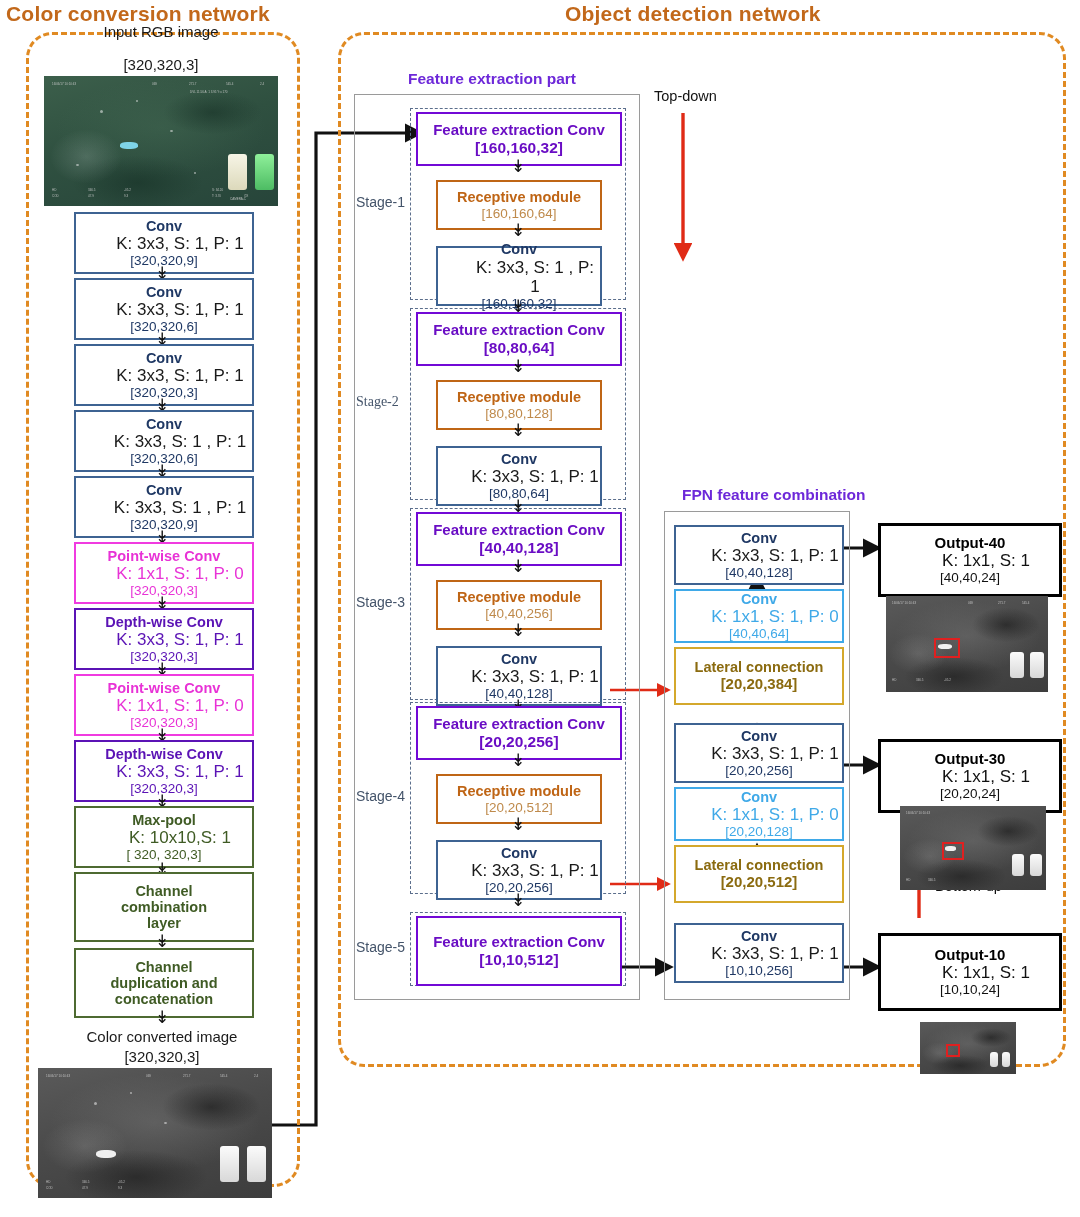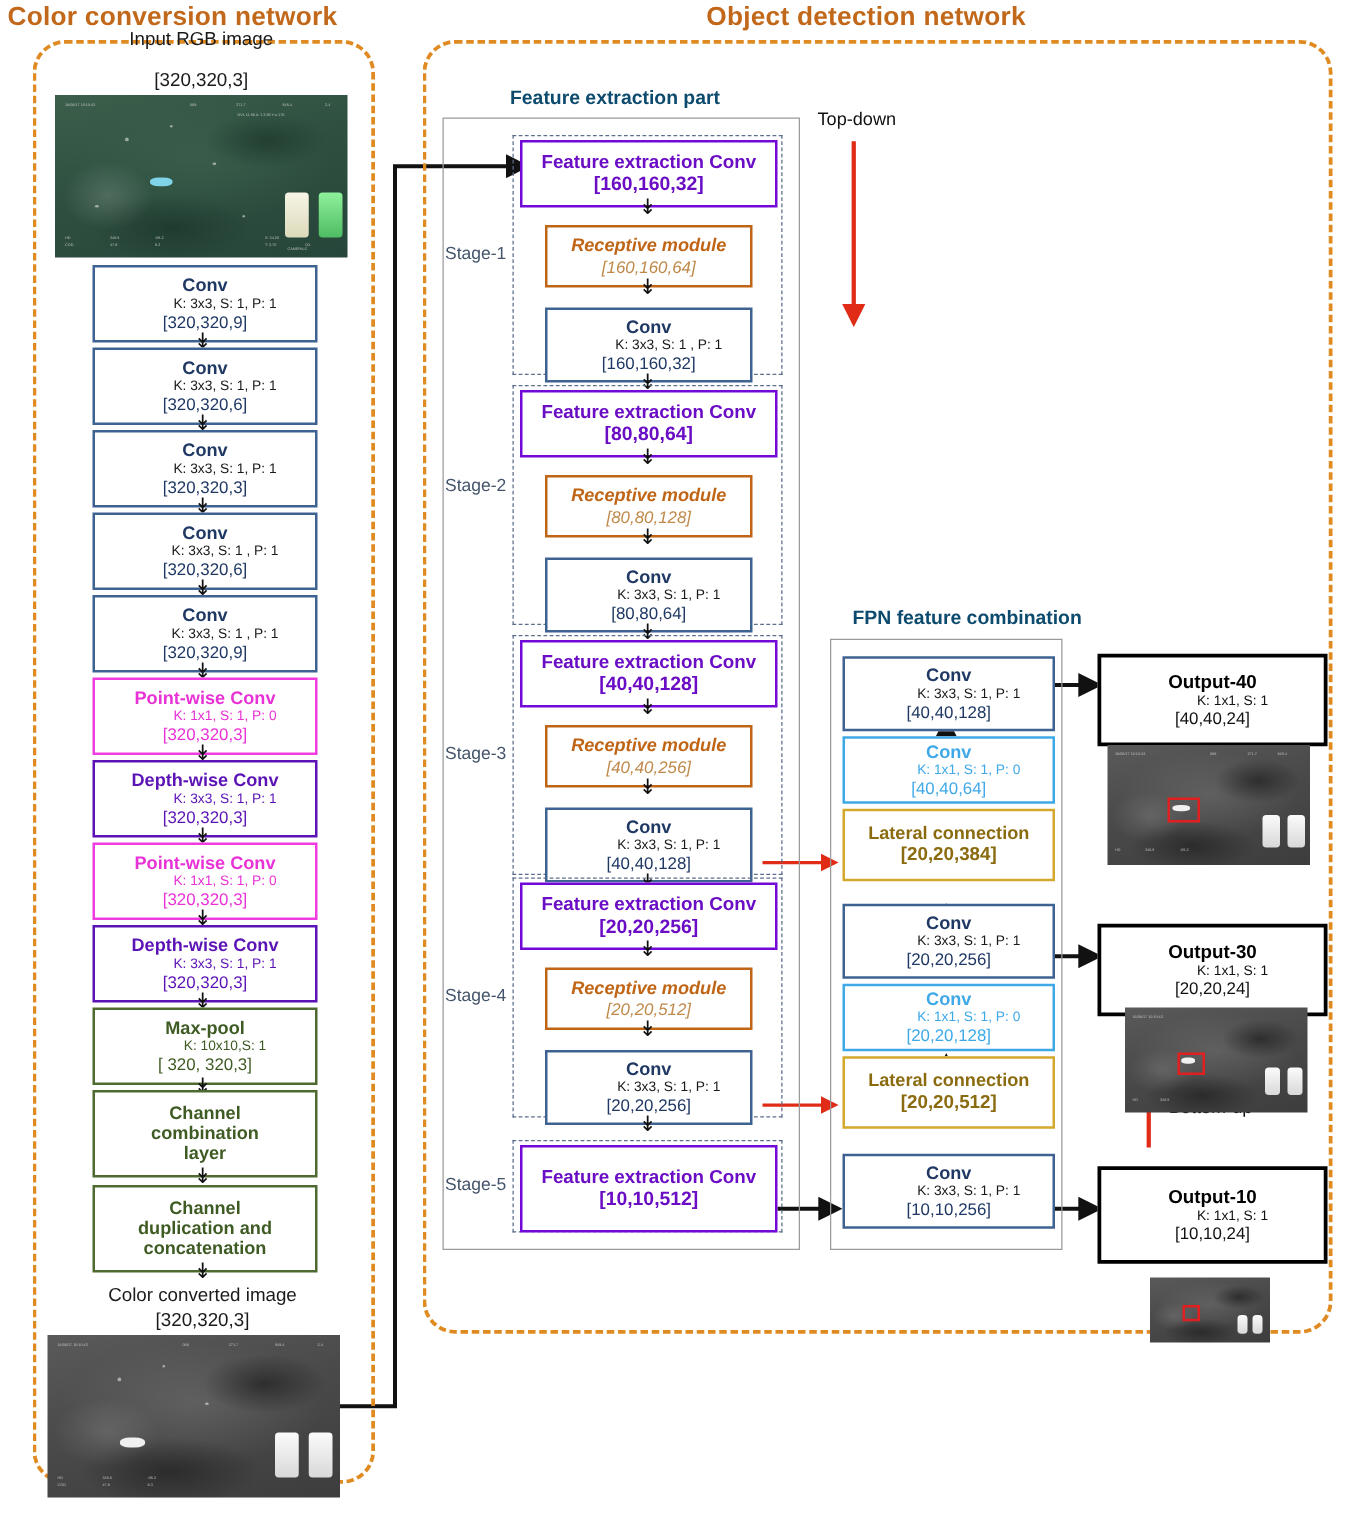--- a/index.html
+++ b/index.html
@@ -3,44 +3,44 @@
 <meta charset="utf-8">
 <style>
   html,body{margin:0;padding:0;background:#ffffff;}
   body{font-family:"Liberation Sans", sans-serif;}
   #root{position:relative;width:1080px;height:1217px;overflow:hidden;background:#fff;}
 
   .abs{position:absolute;box-sizing:border-box;}
 
   
   .net-title{font-weight:bold;font-size:21px;color:#C2681A;letter-spacing:.2px;white-space:nowrap;}
-  .sec-title{font-weight:bold;font-size:15.5px;color:#0c4a6e;white-space:nowrap;}
+  .sec-title{font-weight:bold;font-size:15.5px;color:#6d28d9;white-space:nowrap;}
   .plain{font-size:15px;color:#1a1a1a;text-align:center;white-space:nowrap;}
 
   
   .orange-panel{border:3.5px dashed #E08A22;border-radius:26px;background:transparent;}
 
   
   .grey-frame{border:1.6px solid #9a9a9a;background:transparent;}
   .dashed-stage{border:1.6px dashed #5B6E8C;background:transparent;}
 
   
   .node{border:2.4px solid #333;background:#fff;display:flex;flex-direction:column;
         align-items:center;justify-content:center;text-align:center;line-height:1.12;}
   .node .t1{font-weight:bold;font-size:14.5px;}
-  .node .t2{font-size:11px;margin-left:32px;}
+  .node .t2{font-size:17px;margin-left:32px;}
   .node .t3{font-size:13.5px;}
 
   
   .c-blue{border-color:#3E6392;} .c-blue .t1{color:#1F3864;} .c-blue .t2{color:#1a1a1a;} .c-blue .t3{color:#1F3864;}
   .c-magenta{border-color:#F03BE0;} .c-magenta .t1{color:#E832D6;} .c-magenta .t2{color:#E832D6;} .c-magenta .t3{color:#E832D6;}
   .c-purple{border-color:#5B13B5;} .c-purple .t1{color:#5B13B5;} .c-purple .t2{color:#5B13B5;} .c-purple .t3{color:#5B13B5;}
   .c-green{border-color:#4E6A31;} .c-green .t1{color:#3F5B24;} .c-green .t2{color:#3F5B24;} .c-green .t3{color:#3F5B24;}
   .c-violet{border-color:#7209D6;} .c-violet .t1{color:#6A0DC4;font-size:15px;} .c-violet .t3{color:#6A0DC4;font-size:15.5px;font-weight:bold;}
-  .c-brown{border-color:#BF6515;font-style:italic;} .c-brown .t1{color:#BF6515;font-size:14.5px;} .c-brown .t3{color:#BF8A4B;font-size:13.5px;}
+  .c-brown{border-color:#BF6515;} .c-brown .t1{color:#BF6515;font-size:14.5px;} .c-brown .t3{color:#BF8A4B;font-size:13.5px;}
   .c-lblue{border-color:#3FA9E8;} .c-lblue .t1{color:#3FA9E8;} .c-lblue .t2{color:#3FA9E8;} .c-lblue .t3{color:#3FA9E8;}
   .c-gold{border-color:#D4A82C;} .c-gold .t1{color:#8B6B10;font-size:14.5px;} .c-gold .t3{color:#8B6B10;font-size:15px;font-weight:bold;}
   .c-black{border-color:#000;border-width:3px;} .c-black .t1{color:#000;font-size:15px;} .c-black .t2{color:#111;} .c-black .t3{color:#111;font-size:13.5px;}
 
   .stage-lbl{font-size:14px;color:#44546A;white-space:nowrap;}
   .lbl-red{font-size:14.5px;color:#111;white-space:nowrap;}
 
   
   .thumb{position:absolute;overflow:hidden;}
   .thumb .osd{position:absolute;font-size:3px;color:#cfcfcf;opacity:.85;white-space:nowrap;}
@@ -257,21 +257,21 @@
         <div class="t3">[160,160,64]</div>
       </div>
       <div style="position: absolute; left: 157px; top: 129px; width: 14px; height: 14px; font-size: 17px; line-height: 14px; color: rgb(17, 17, 17); text-align: center; font-family: &quot;DejaVu Sans&quot;, sans-serif;">↡</div>
       <div class="node c-blue" style="position: absolute; left: 82px; top: 152px; width: 162px; height: 56px;">
         <div class="t1">Conv</div>
         <div class="t2">K: 3x3, S: 1 , P: 1</div>
         <div class="t3">[160,160,32]</div>
       </div>
       <div style="position: absolute; left: 157px; top: 205px; width: 14px; height: 14px; font-size: 17px; line-height: 14px; color: rgb(17, 17, 17); text-align: center; font-family: &quot;DejaVu Sans&quot;, sans-serif;">↡</div>
       <div class="dashed-stage" style="position: absolute; left: 56px; top: 214px; width: 214px; height: 190px;"></div>
-      <div class="stage-lbl" style="position: absolute; left: 2px; top: 286px;">Stage-2</div>
+      <div class="stage-lbl" style="position: absolute; left: 2px; top: 300px; font-family: Liberation Serif, serif;">Stage-2</div>
       <div class="node c-violet" style="position: absolute; left: 62px; top: 218px; width: 202px; height: 50px;">
         <div class="t1">Feature extraction Conv</div>
         <div class="t3">[80,80,64]</div>
       </div>
       <div style="position: absolute; left: 157px; top: 265px; width: 14px; height: 14px; font-size: 17px; line-height: 14px; color: rgb(17, 17, 17); text-align: center; font-family: &quot;DejaVu Sans&quot;, sans-serif;">↡</div>
       <div class="node c-brown" style="position: absolute; left: 82px; top: 286px; width: 162px; height: 46px;">
         <div class="t1">Receptive module</div>
         <div class="t3">[80,80,128]</div>
       </div>
       <div style="position: absolute; left: 157px; top: 329px; width: 14px; height: 14px; font-size: 17px; line-height: 14px; color: rgb(17, 17, 17); text-align: center; font-family: &quot;DejaVu Sans&quot;, sans-serif;">↡</div>

